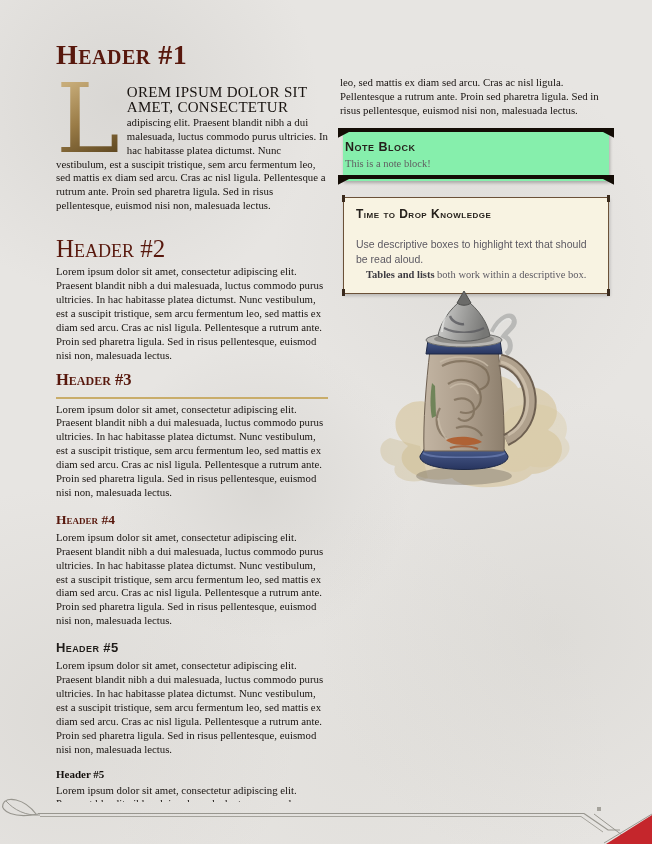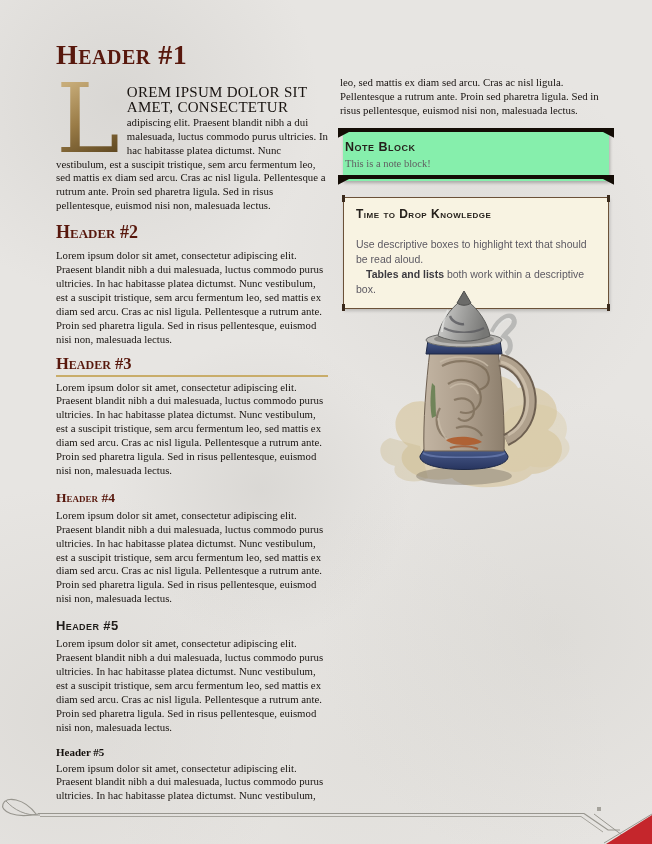--- a/index.html
+++ b/index.html
@@ -31,33 +31,33 @@
     color: #58180d;
     font-size: 28px;
     line-height: 30px;
     letter-spacing: 0.5px;
     font-weight: 600;
   }
   .h2 {
     font-family: "Liberation Serif", serif;
     font-variant: small-caps;
     color: #58180d;
-    font-size: 18px;
+    font-size: 25px;
     line-height: 25px;
-    margin-top: 7px;
-    font-weight: 700;
+    margin-top: 23px;
+    font-weight: 400;
   }
   .h3 {
     font-family: "Liberation Serif", serif;
     font-variant: small-caps;
     color: #58180d;
     font-size: 16.5px;
     line-height: 19px;
     margin-top: 7px;
-    padding-bottom: 2px;
+    padding-bottom: 8px;
     border-bottom: 2px solid #c9ad6a;
     font-weight: 600;
   }
   .h4 {
     font-family: "Liberation Serif", serif;
     font-variant: small-caps;
     color: #58180d;
     font-size: 13.5px;
     line-height: 16px;
     margin-top: 12px;
@@ -166,21 +166,21 @@
     color: #26211c;
   }
   .desc-body {
     font-family: "Liberation Sans", sans-serif;
     font-size: 10.5px;
     line-height: 15px;
     color: #5c5962;
     margin-top: 16px;
   }
   .desc-indent {
-    font-family: Liberation Sans, sans-serif;
+    font-family: Liberation Serif, serif;
     font-size: 10.5px;
     line-height: 15px;
     color: #5c5962;
     text-indent: 10px;
   }
   .desc-indent b { color: #3c3a40; }
 
   
   .stein-wrap {
     position: absolute;

